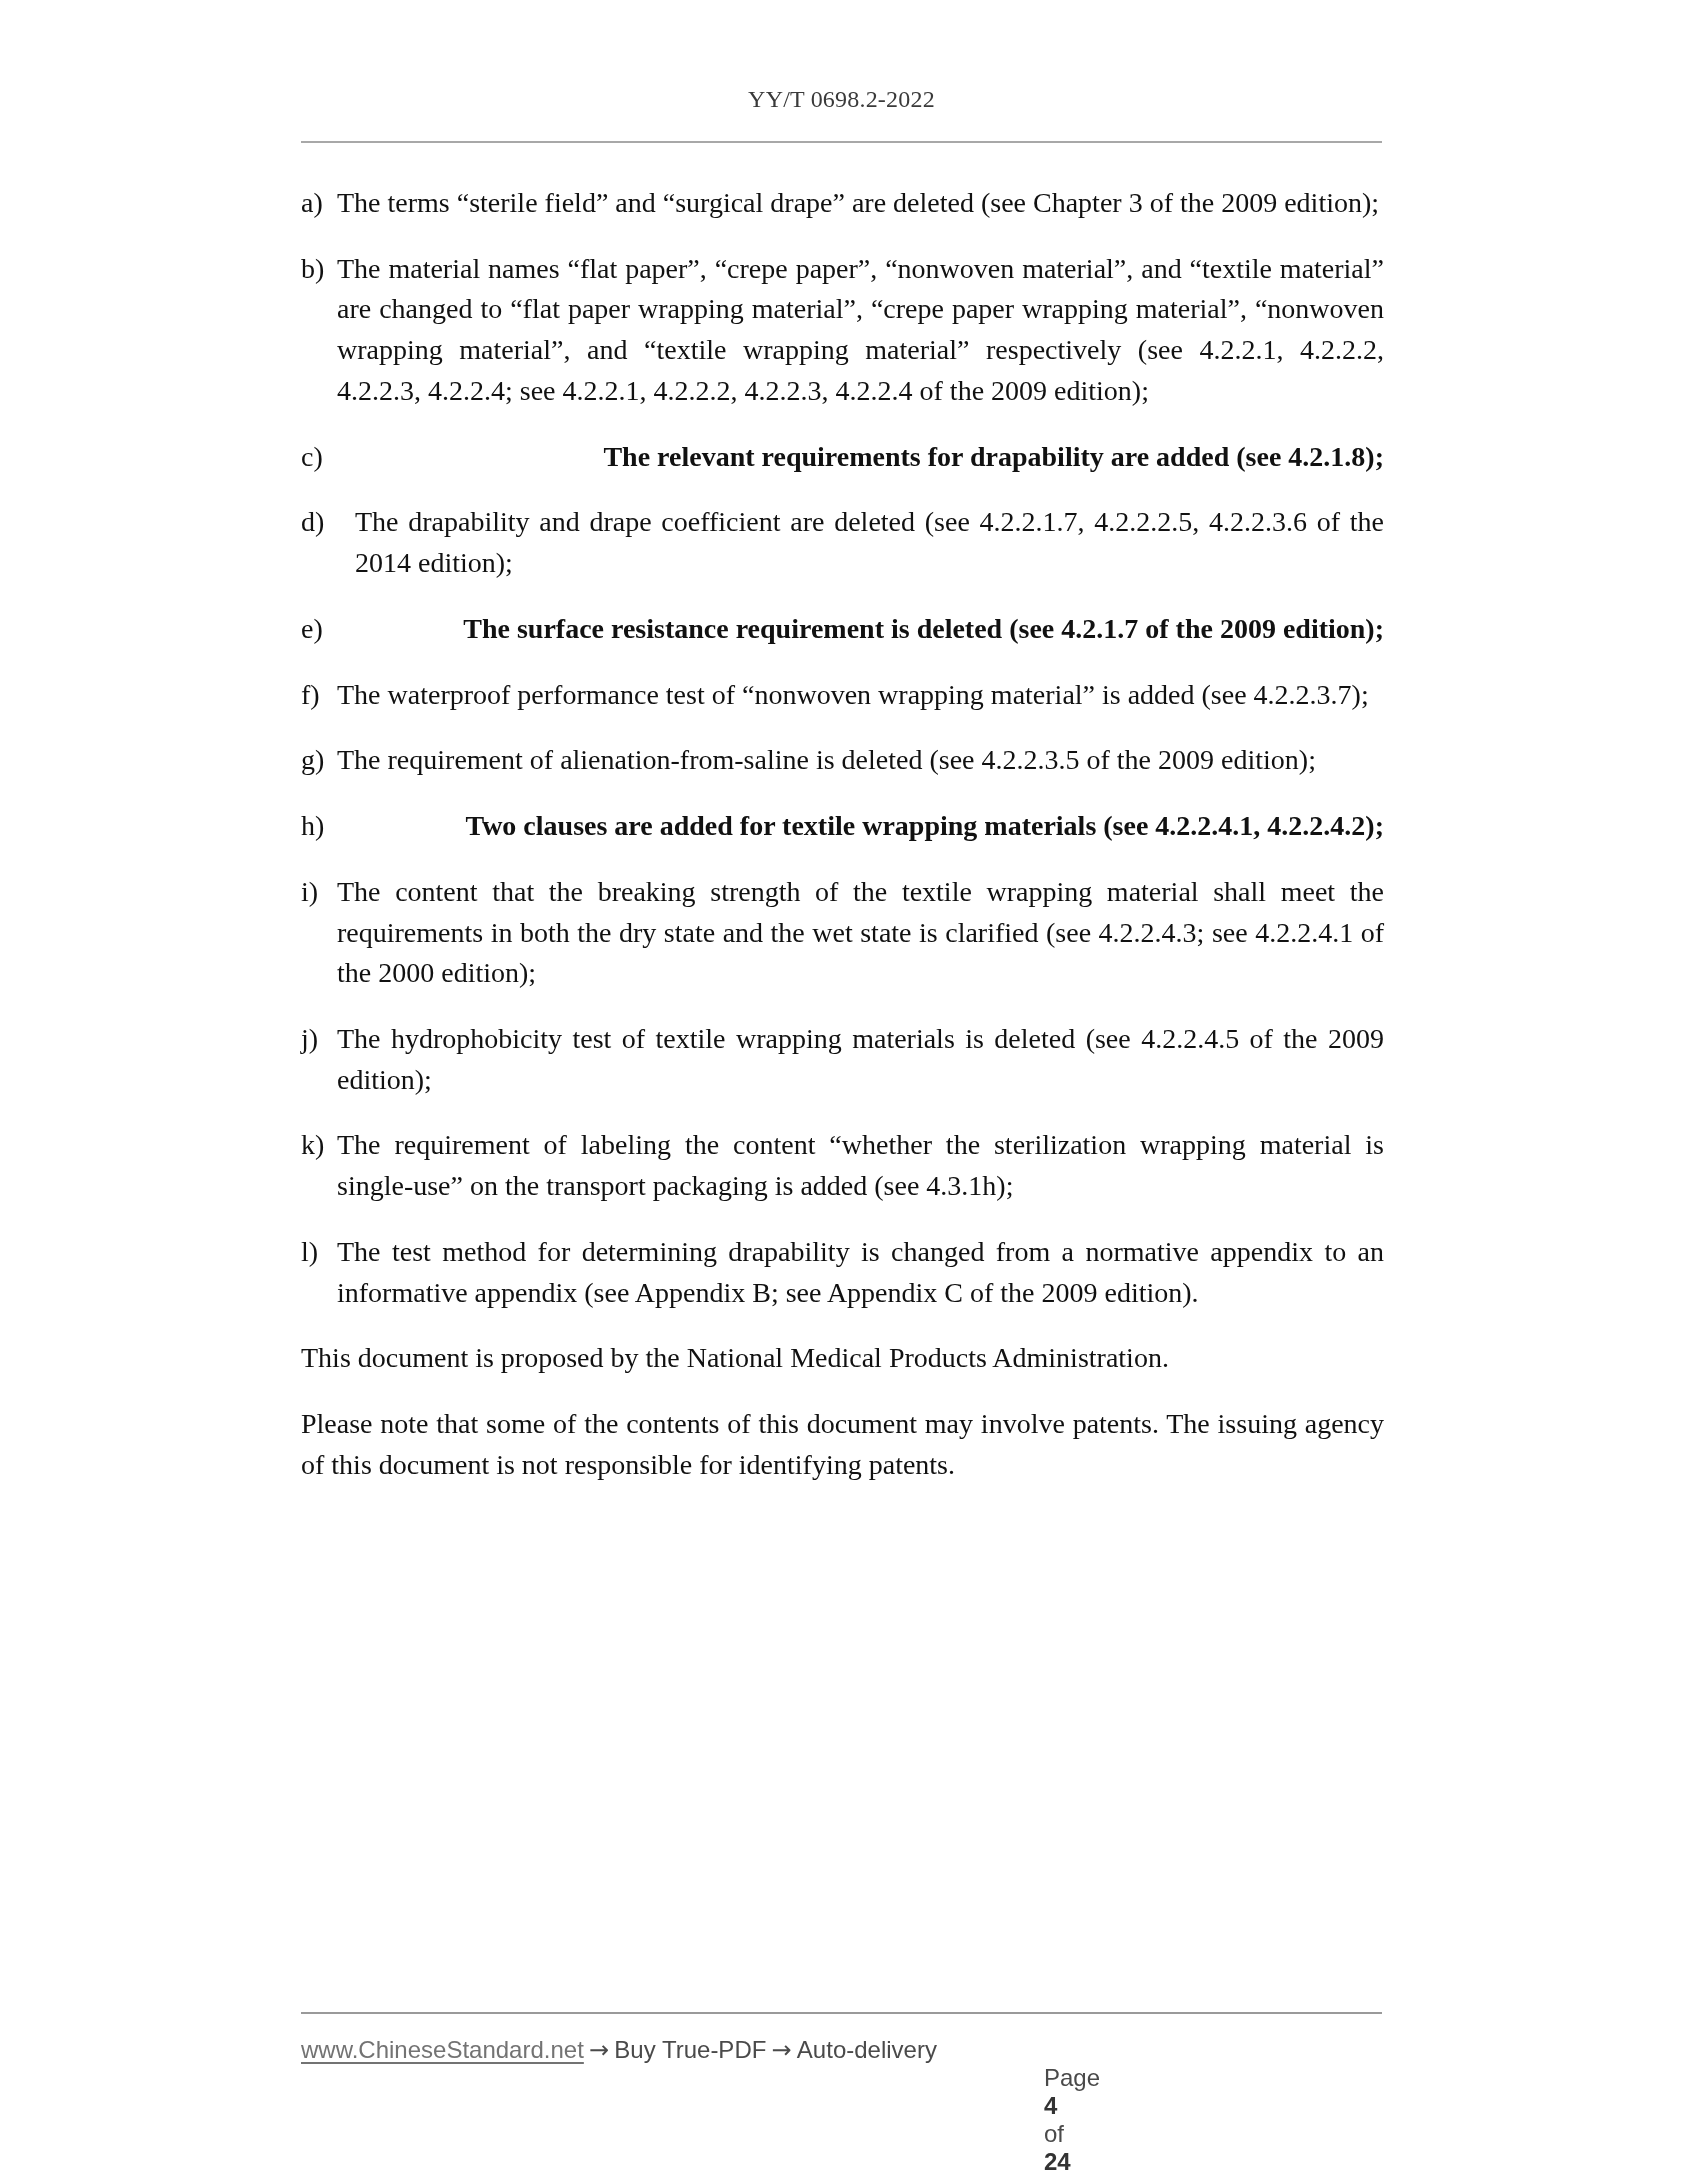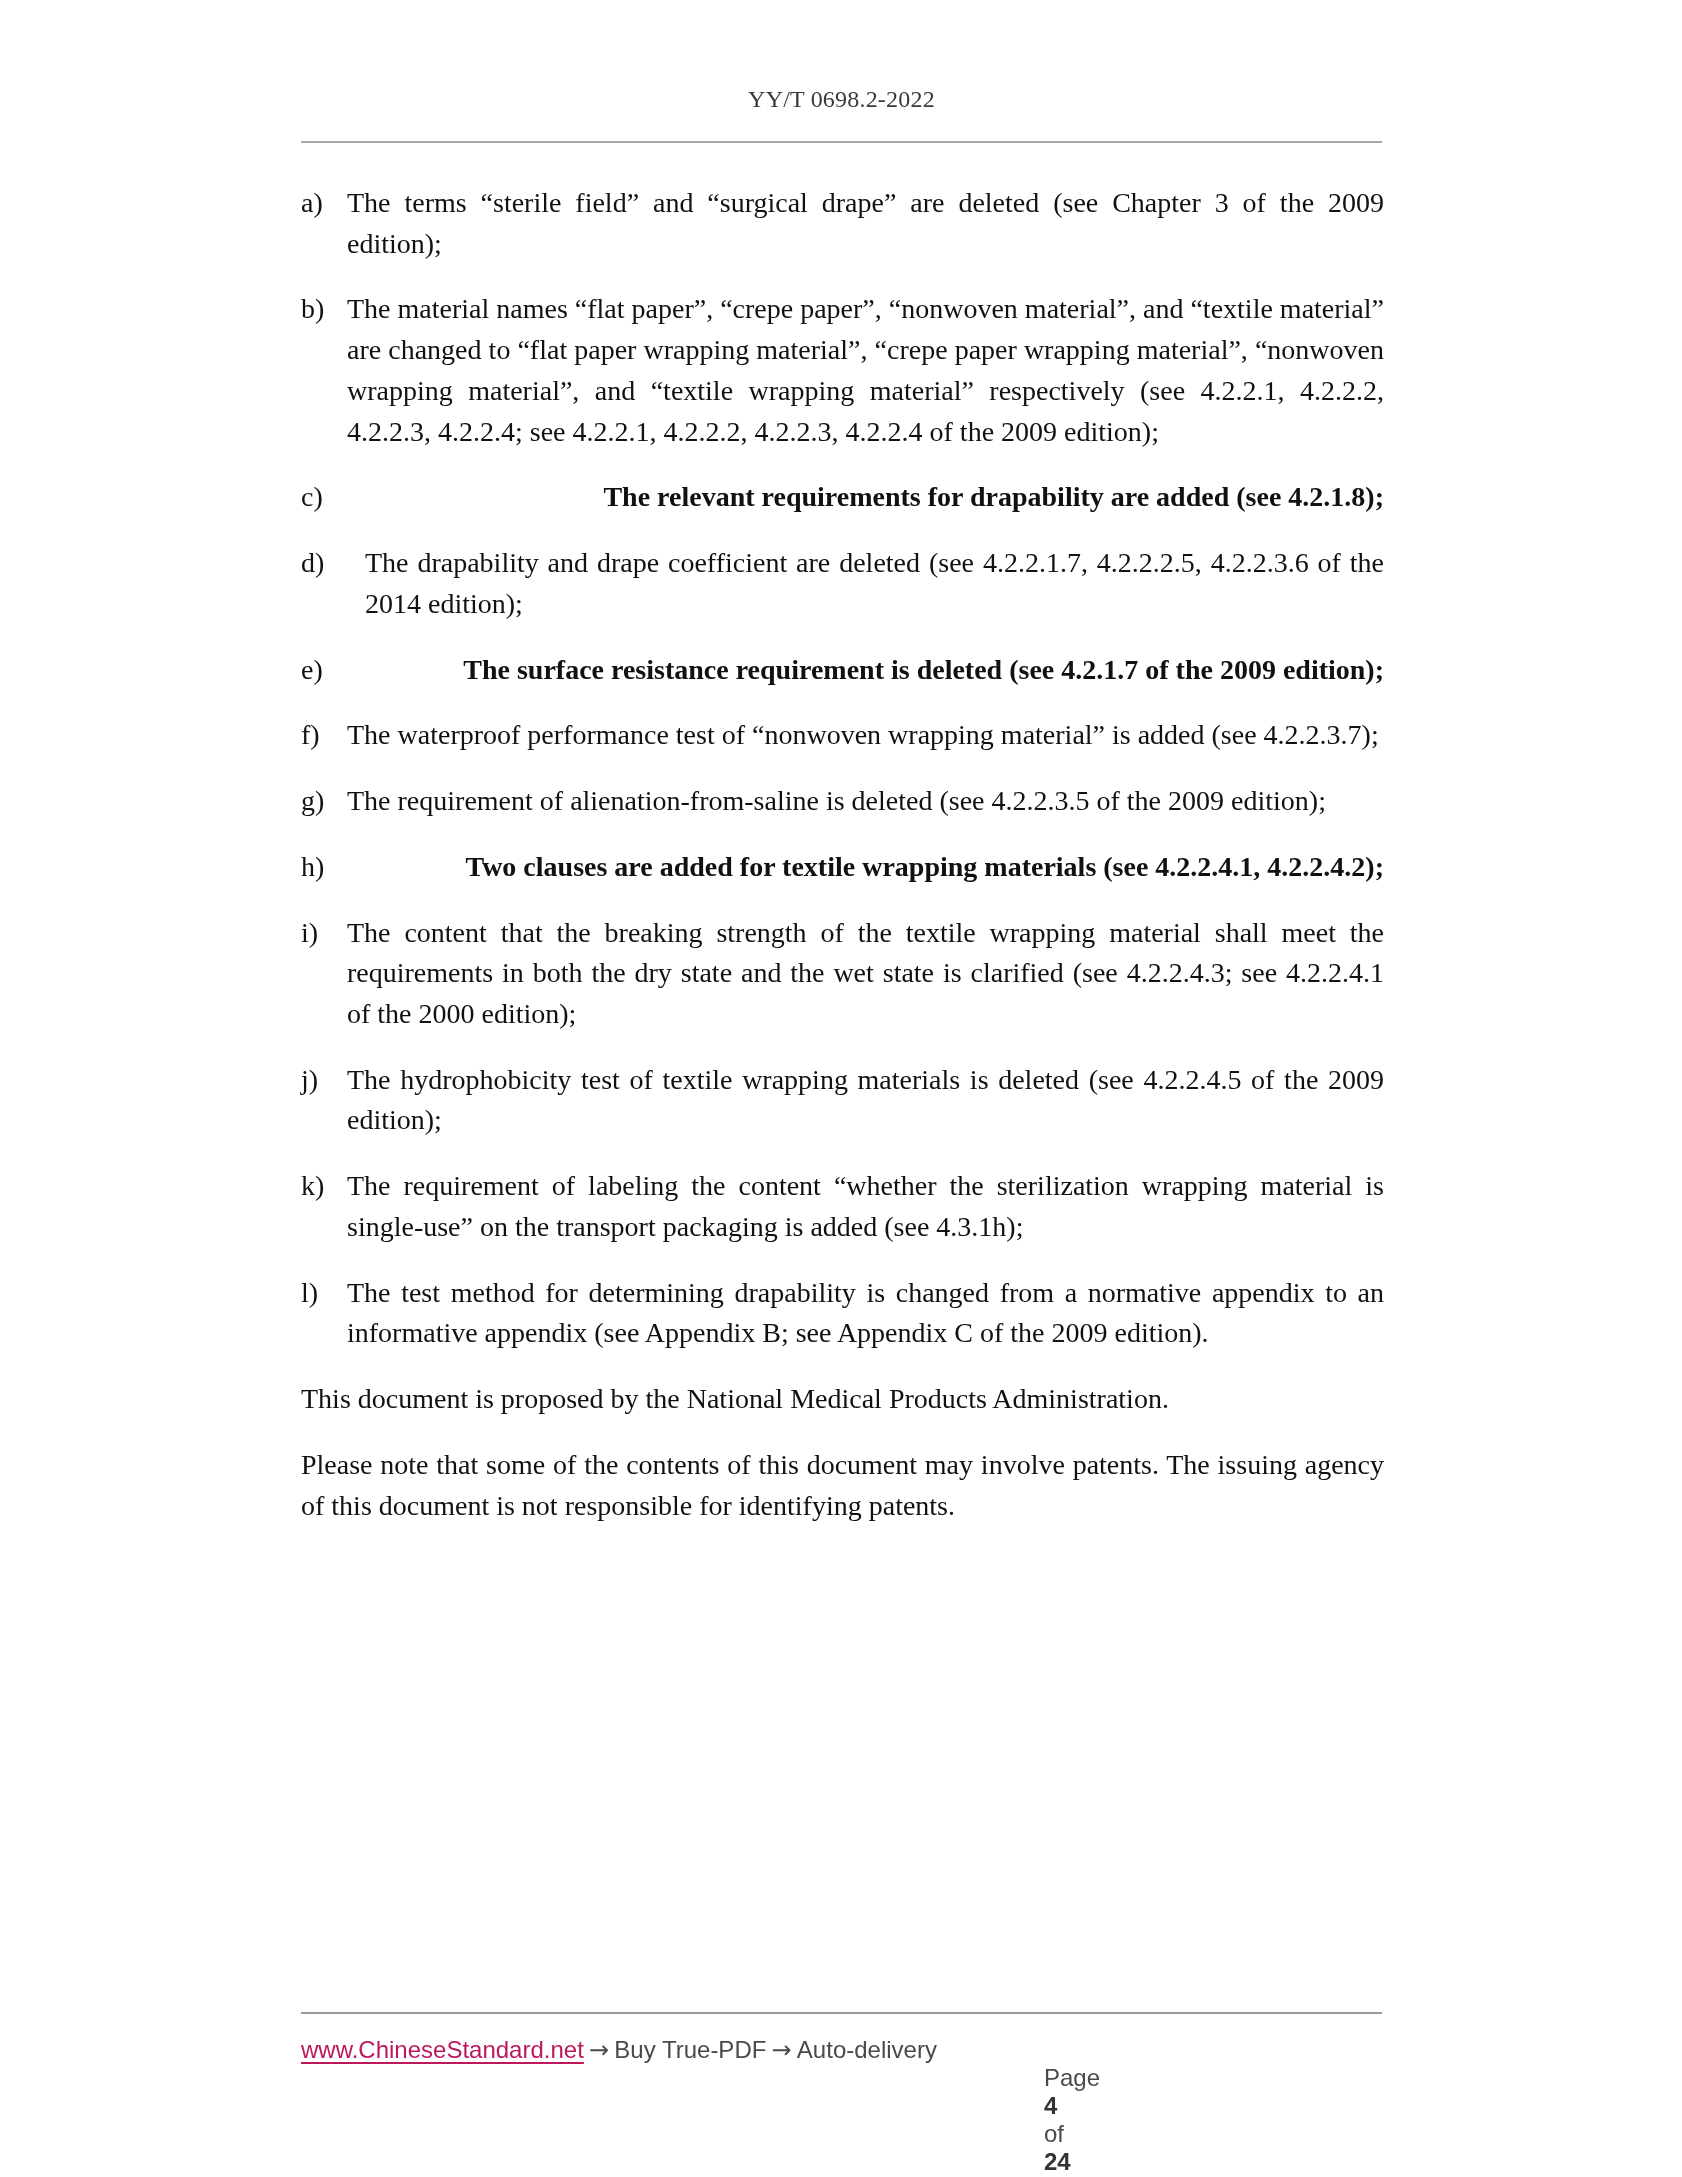--- a/index.html
+++ b/index.html
@@ -68,21 +68,20 @@
     white-space: nowrap;
   }
   .item .marker.wide {
     width: 54px;
   }
   .item .body-text {
     flex: 1 1 auto;
     text-align: justify;
     text-justify: inter-word;
     hyphens: none;
-    margin-left: 10px;
   }
   .item .body-text.nojust {
     text-align: right;
     font-weight: bold;
   }
 
   .para {
     font-size: 28px;
     line-height: 1.455;
     color: #111111;
@@ -115,21 +114,21 @@
     align-items: baseline;
   }
   .footer-left {
     display: flex;
     align-items: baseline;
     white-space: pre;
   }
   .footer-url {
     text-decoration: underline;
     text-underline-offset: 3.5px;
-    color: #be185d;
+    color: #737373;
   }
   .footer-arrow {
     padding: 0 5.2px;
     font-family: "DejaVu Sans", "Liberation Sans", sans-serif;
   }
   .footer-right {
     margin-left: 67px;
     white-space: pre;
   }
   .footer-right b {

